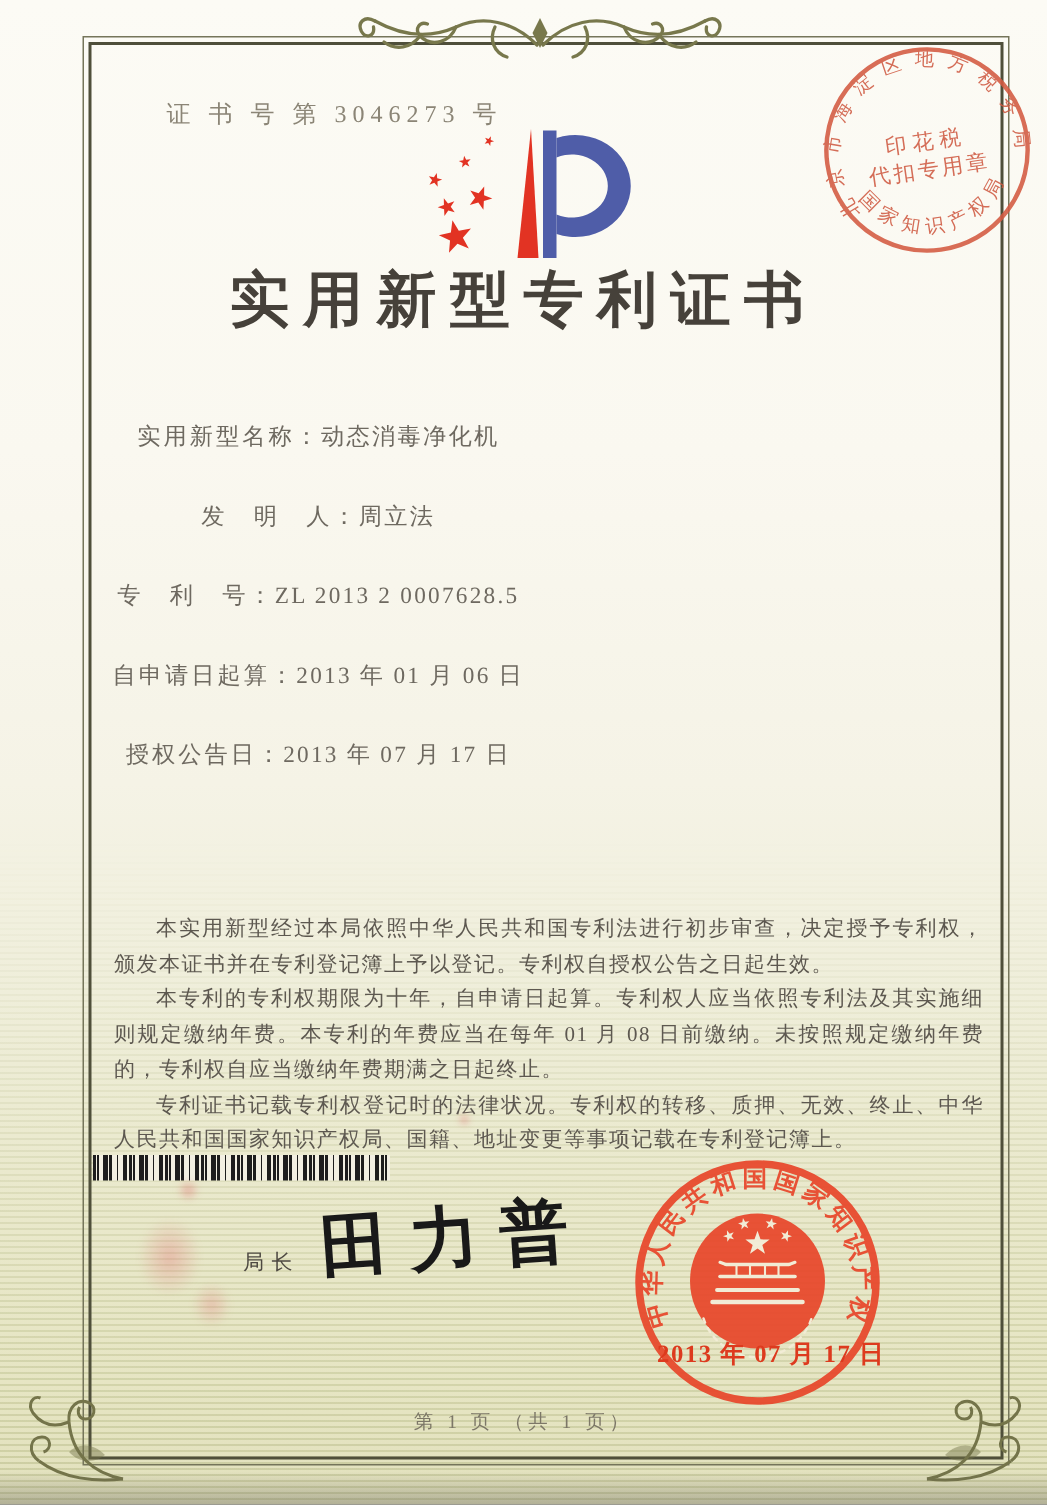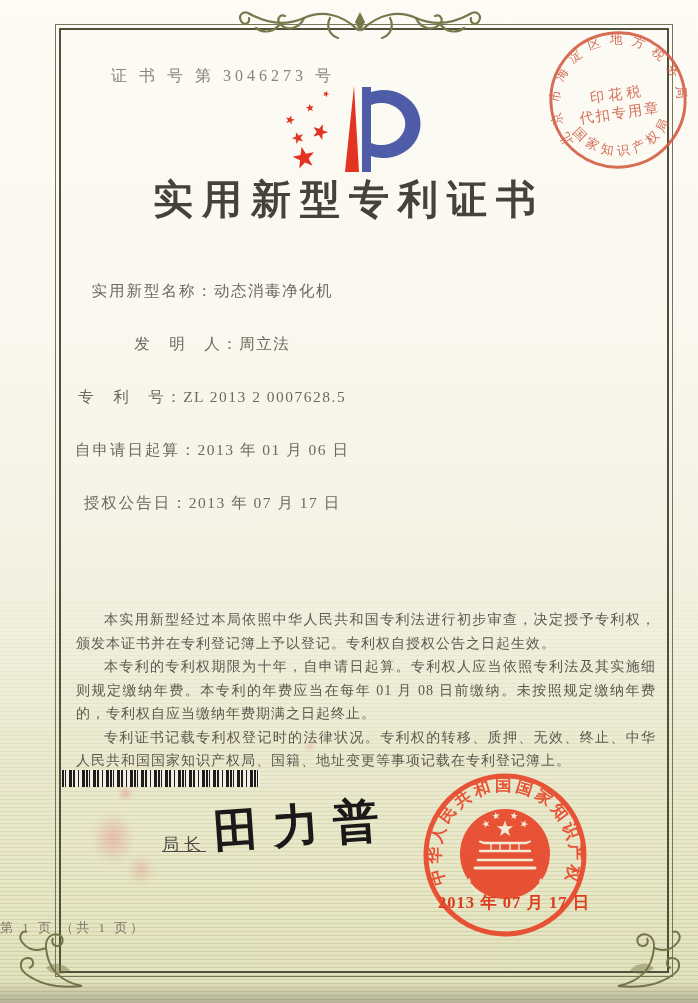--- a/index.html
+++ b/index.html
@@ -42,37 +42,36 @@
   .paragraphs p{margin:0;text-indent:2em;}
   .barcode{
     position:absolute;left:62px;top:770px;width:198px;height:17px;z-index:2;
     background:repeating-linear-gradient(90deg,
       #1d1d1d 0 2px,#f2efe2 2px 3px,#1d1d1d 3px 4px,#f2efe2 4px 7px,
       #1d1d1d 7px 10px,#f2efe2 10px 11px,#1d1d1d 11px 13px,#f2efe2 13px 16px,
       #1d1d1d 16px 17px,#f2efe2 17px 20px,#1d1d1d 20px 23px,#f2efe2 23px 24px);
   }
   .signer-label{
     position:absolute;left:162px;top:833px;z-index:2;
-    font-size:17px;letter-spacing:5px;color:#4e4942;
+    font-size:14px;letter-spacing:5px;color:#4e4942;
     font-family:"Liberation Sans","DejaVu Sans",sans-serif;
-    text-decoration:underline;
   }
   .signature{
     position:absolute;left:213px;top:795px;z-index:2;
     font-size:46px;font-weight:600;letter-spacing:14px;color:#191919;
     transform:rotate(-4deg);
   }
   .seal{position:absolute;left:418px;top:768px;width:174px;height:174px;z-index:3;opacity:.93;}
   .seal-date{
     position:absolute;left:438px;top:892px;width:160px;z-index:4;
     font-size:16.5px;font-weight:700;color:#dd3a1e;letter-spacing:1px;white-space:nowrap;
   }
   .tax-stamp{position:absolute;left:544px;top:26px;width:148px;height:148px;z-index:3;opacity:.88;transform:rotate(-8deg);}
   .footer{
-    position:absolute;left:0;top:919px;width:100%;z-index:2;
+    position:absolute;left:0;top:939px;width:100%;text-align:center;z-index:2;
     font-size:13px;letter-spacing:3px;color:#7c7767;
   }
   .smudge{position:absolute;border-radius:50%;z-index:5;pointer-events:none;filter:blur(2px);}
   .sm1{left:92px;top:812px;width:42px;height:52px;background:radial-gradient(closest-side,rgba(225,90,100,.30),transparent);}
   .sm2{left:128px;top:855px;width:26px;height:30px;background:radial-gradient(closest-side,rgba(225,90,100,.25),transparent);}
   .sm3{left:118px;top:786px;width:15px;height:15px;background:radial-gradient(closest-side,rgba(220,70,80,.35),transparent);}
   .sm4{left:305px;top:742px;width:9px;height:9px;background:radial-gradient(closest-side,rgba(220,70,80,.4),transparent);}
   .bottom-shade{
     position:absolute;left:0;bottom:0;width:100%;height:22px;z-index:6;pointer-events:none;
     background:linear-gradient(180deg,rgba(100,98,88,0),rgba(100,98,88,.38));

